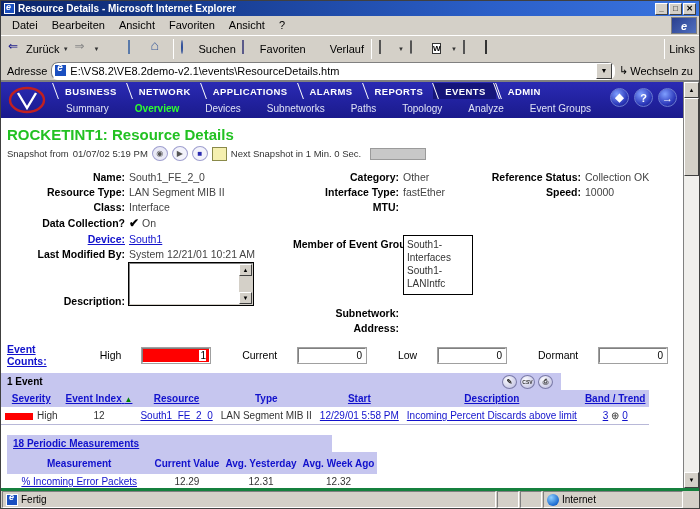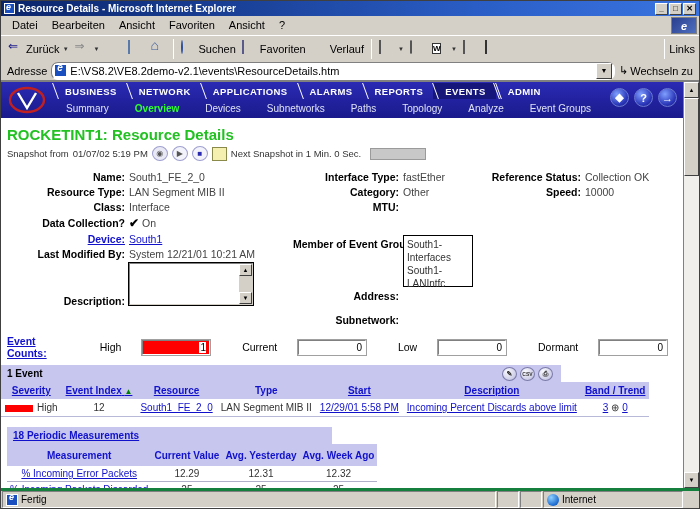--- a/index.html
+++ b/index.html
@@ -255,21 +255,21 @@
     position:absolute; right:0; top:0; bottom:0; width:13px;
     background:#d4d0c8; display:flex; flex-direction:column; justify-content:space-between;
   }
   .desc-scroll div {
     height:12px; background:#d4d0c8;
     border-top:1px solid #fff; border-left:1px solid #fff;
     border-right:1px solid #404040; border-bottom:1px solid #404040;
     font-size:6px; text-align:center; line-height:10px;
   }
   .groups-box {
-    width: 84px; height: 52px; background:#fff;
+    width: 84px; height: 60px; background:#fff;
     border: 1px solid #000;
     padding: 2px 3px; font-size: 10px; color:#333; line-height: 13px;
   }
 
   
   .event-counts {
     display:flex; align-items:center; gap:16px; padding: 6px 0 6px 6px;
     font-size: 10.5px;
   }
   .ec-link { color:#1111cc; text-decoration:underline; font-weight:bold; margin-right:12px;}
@@ -528,44 +528,44 @@
               <div class="desc-scroll">
                 <div>▲</div>
                 <div>▼</div>
               </div>
             </div>
           </div>
         </div>
 
         <div class="col2">
           <div class="fld">
+            <div class="fld-label">Category:</div>
+            <div class="fld-value">Other</div>
+          </div>
+          <div class="fld">
             <div class="fld-label">Interface Type:</div>
             <div class="fld-value">fastEther</div>
-          </div>
-          <div class="fld">
-            <div class="fld-label">Category:</div>
-            <div class="fld-value">Other</div>
           </div>
           <div class="fld">
             <div class="fld-label">MTU:</div>
             <div class="fld-value"></div>
           </div>
           <div class="fld" style="margin-top:22px">
             <div class="fld-label">Member of Event Groups:</div>
             <div class="groups-box">
               <div>South1-Interfaces</div>
               <div>South1-LANIntfc</div>
             </div>
           </div>
-          <div class="fld">
-            <div class="fld-label">Address:</div>
-            <div class="fld-value"></div>
-          </div>
           <div class="fld" style="margin-top:12px">
             <div class="fld-label">Subnetwork:</div>
+            <div class="fld-value"></div>
+          </div>
+          <div class="fld">
+            <div class="fld-label">Address:</div>
             <div class="fld-value"></div>
           </div>
         </div>
 
         <div class="col3">
           <div class="fld">
             <div class="fld-label">Reference Status:</div>
             <div class="fld-value">Collection OK</div>
           </div>
           <div class="fld">

